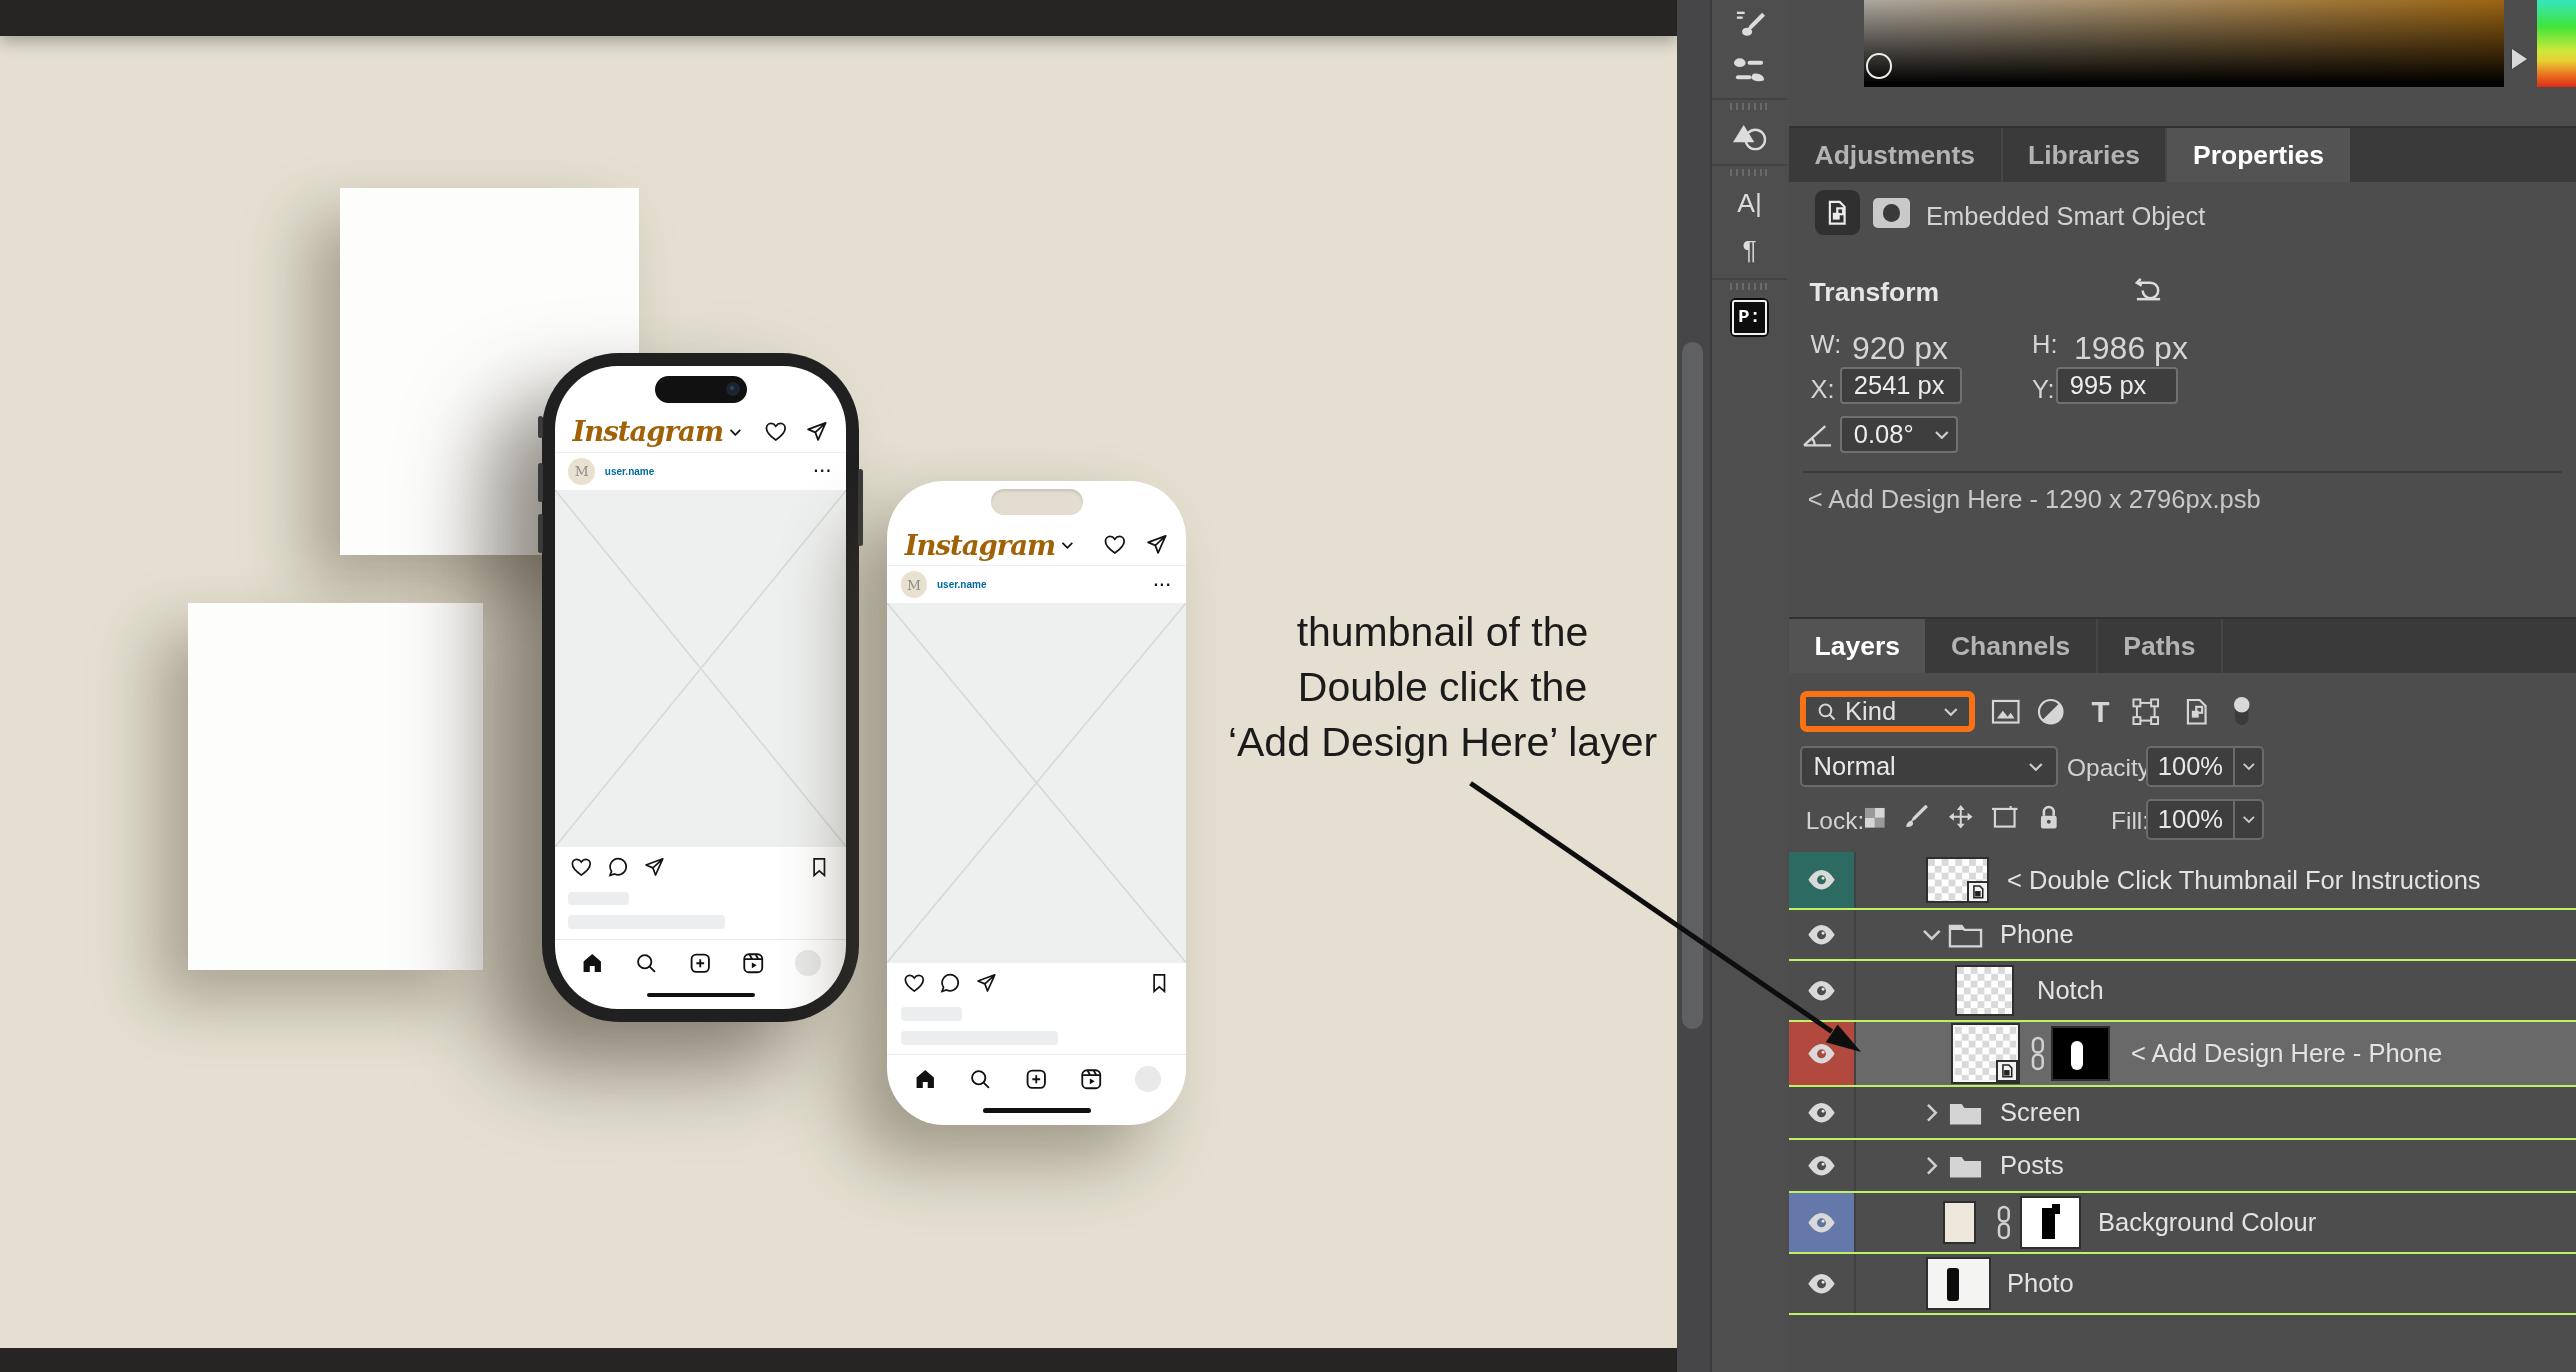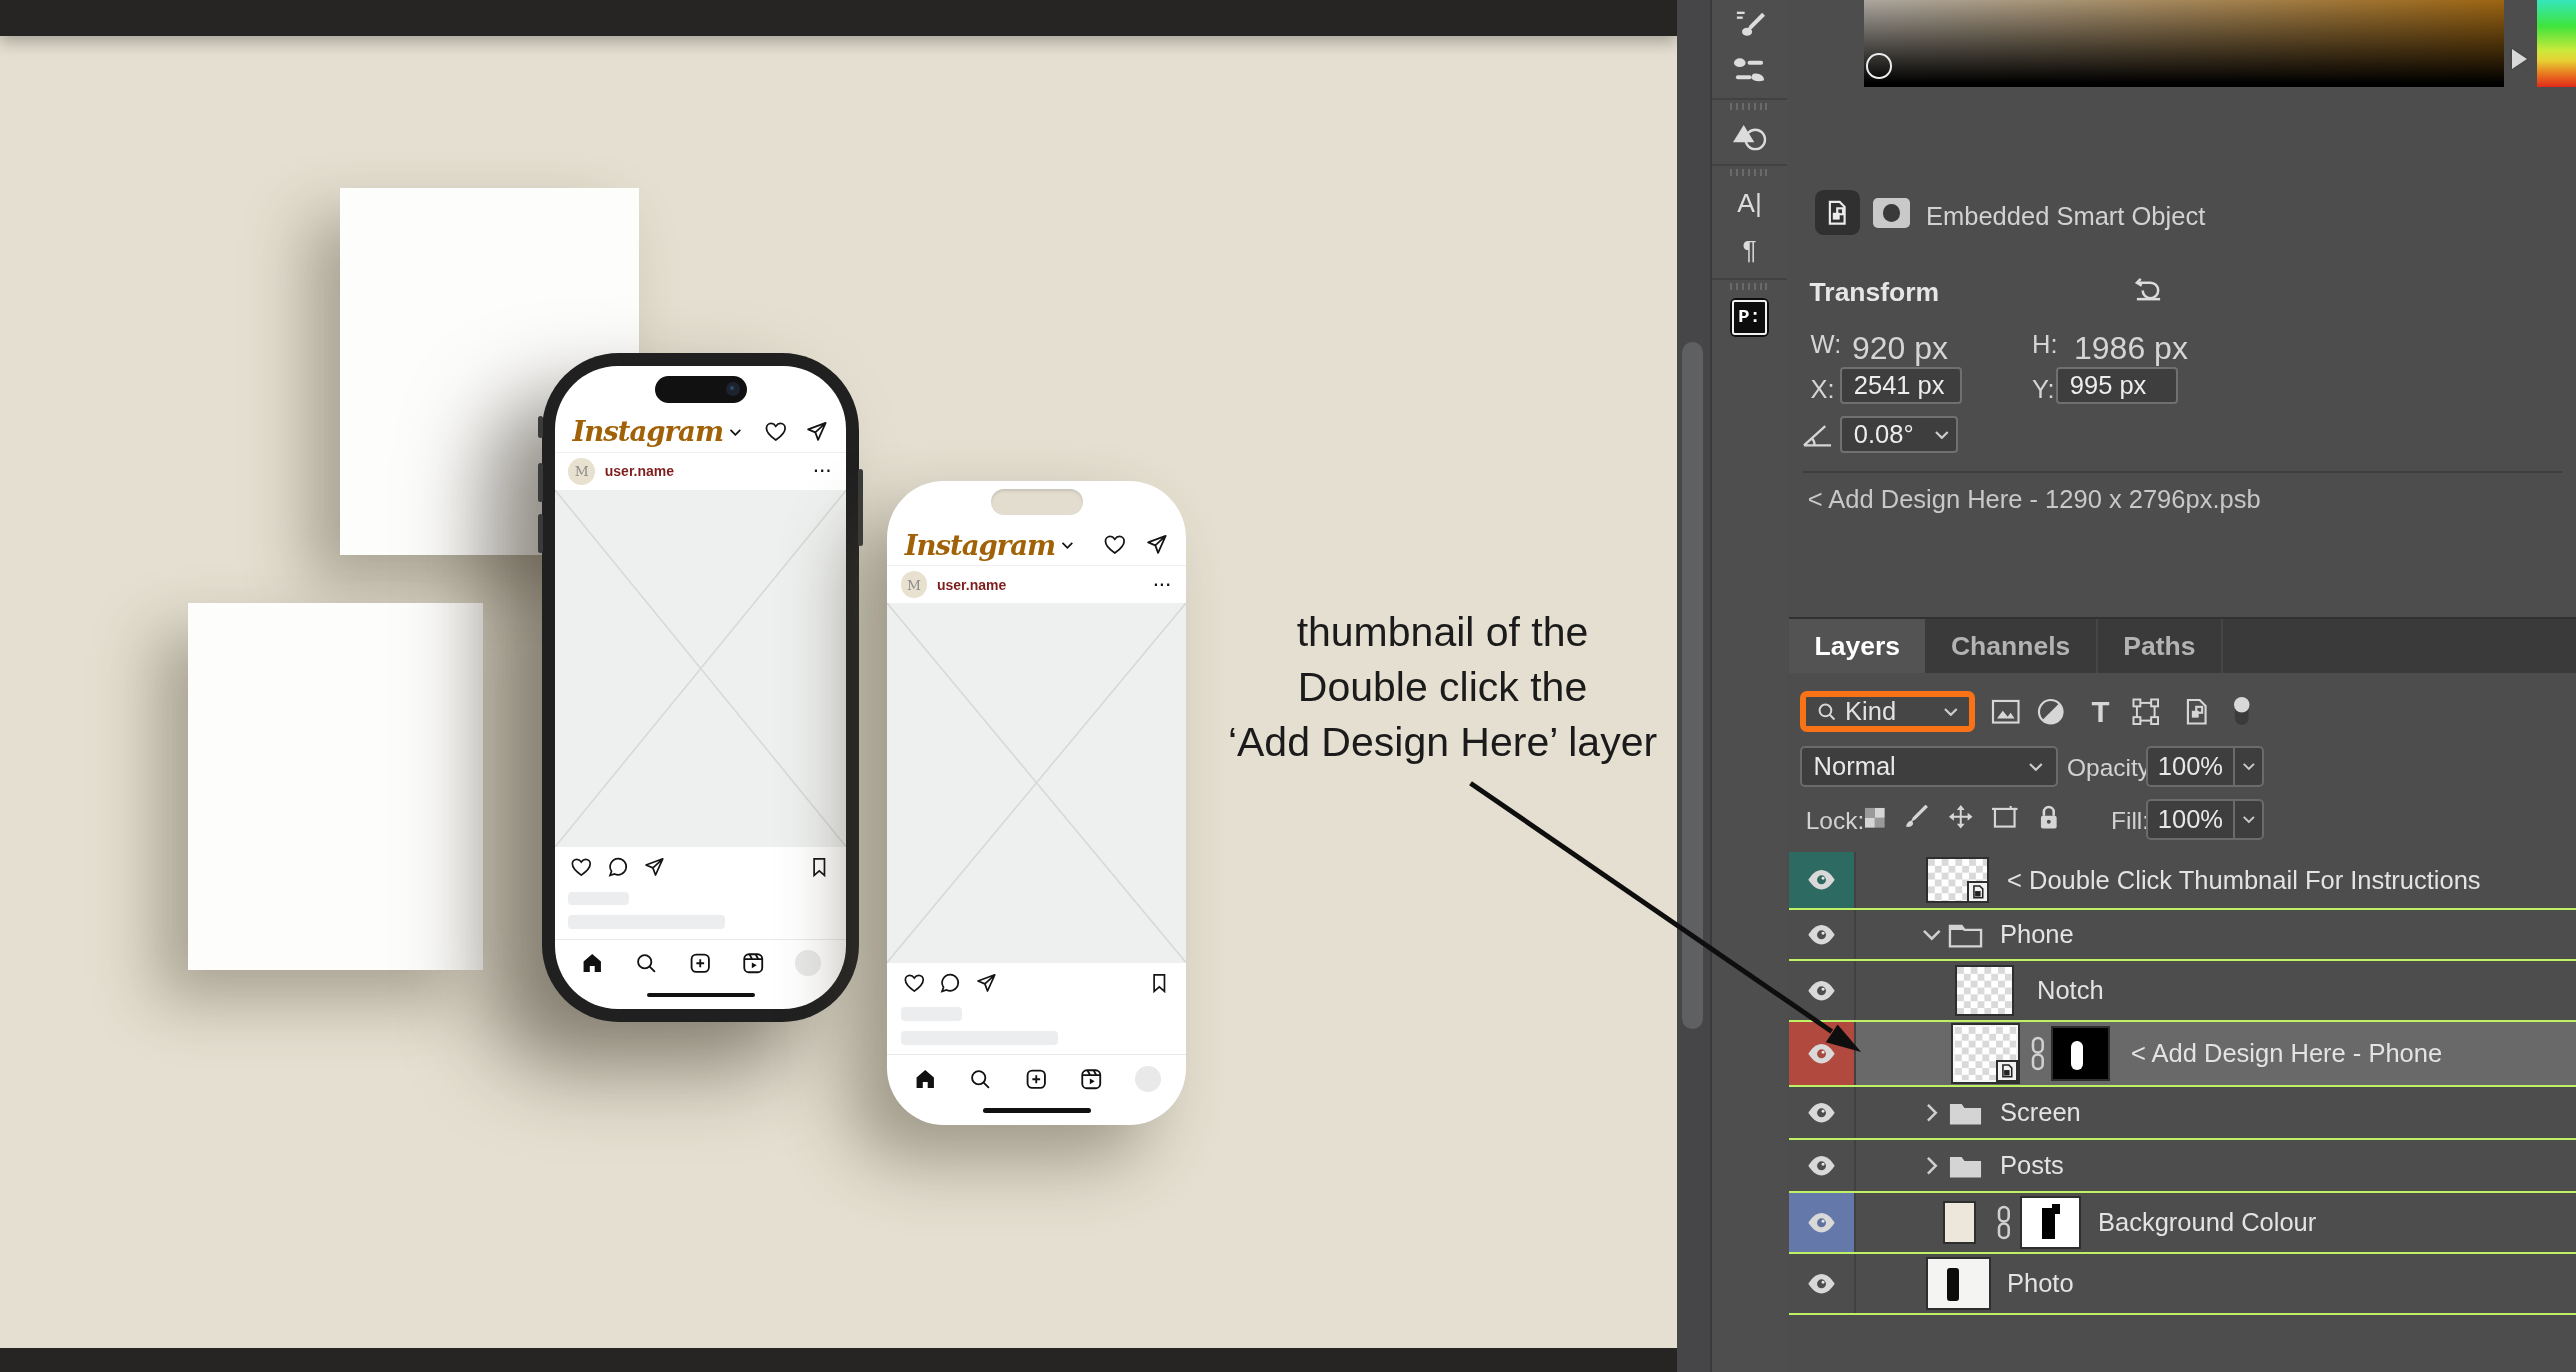--- a/index.html
+++ b/index.html
@@ -27,21 +27,21 @@
   .notch-beige{top:7.9px;width:92px;height:26.5px;background:#e2ddcf;box-shadow:inset 0 2px 2.9px rgba(0,0,0,.12);}
   .ig-header{display:flex;align-items:center;padding:0 17.7px;height:41px;margin-top:45px;}
   .phone2 .ig-header{margin-top:43px;}
   .ig-logo{font-family:"DejaVu Serif",serif;font-style:italic;font-weight:600;font-size:27.5px;letter-spacing:-1px;color:#a16207;}
   .ig-logo-chev{margin-left:5.9px;color:#141414;}
   .ig-header .spacer{flex:1;}
   .ig-ic{color:#141414;display:inline-flex;}
   .ig-header .ig-ic{margin-left:17.7px;}
   .ig-user{display:flex;align-items:center;padding:0 13.7px;height:37px;border-top:1px solid #efefef;}
   .ig-avatar{width:26.5px;height:26.5px;border-radius:50%;background:#e8e1d0;color:#8a8larger;color:#8c8c8c;font-family:"DejaVu Serif",serif;font-size:13.7px;display:flex;align-items:center;justify-content:center;}
-  .ig-username{font-size:14px;font-weight:bold;color:#7f1d1d;margin-left:9.8px;}
+  .ig-username{font-size:10px;font-weight:bold;color:#0369a1;margin-left:9.8px;}
   .ig-user .spacer{flex:1;}
   .ig-more{font-size:15.7px;font-weight:bold;color:#141414;letter-spacing:1px;}
   .ig-post{flex:1;background:#eef0ef;position:relative;}
   .ig-post svg{position:absolute;inset:0;width:100%;height:100%;}
   .ig-actions{display:flex;align-items:center;height:41px;padding:0 15.7px;}
   .ig-actions .ig-ic{margin-right:13.7px;}
   .ig-actions .spacer{flex:1;}
   .ig-actions .last{margin-right:0;}
   .ig-caption{padding:3.9px 13.7px 9.8px;}
   .bar{background:#ecedef;border-radius:3.9px;height:13.7px;}
@@ -370,20 +370,25 @@
   </div>
 
   <div class="panels">
 
     <div class="picker-field">
       <div class="picker-cursor"></div>
     </div>
     <div class="picker-hue"></div>
     <div class="hue-pointer"></div>
 
+    <div class="tabstrip" style="top:126px">
+      <div class="tab">Adjustments</div>
+      <div class="tab">Libraries</div>
+      <div class="tab active">Properties</div>
+    </div>
 
     <div class="so-btn">
       <svg width="27.5" height="27.5" viewBox="0 0 28 28" fill="none" stroke="#ececec" stroke-width="2.2">
           <path d="M7 3h10l5 5v17H7z" fill="none"></path>
           <rect x="10" y="14" width="7" height="7" fill="#ececec" stroke="none"></rect>
           <rect x="14.5" y="9.5" width="6" height="6" fill="none"></rect>
         </svg>
     </div>
     <div class="so-mask">
         <i></i>

